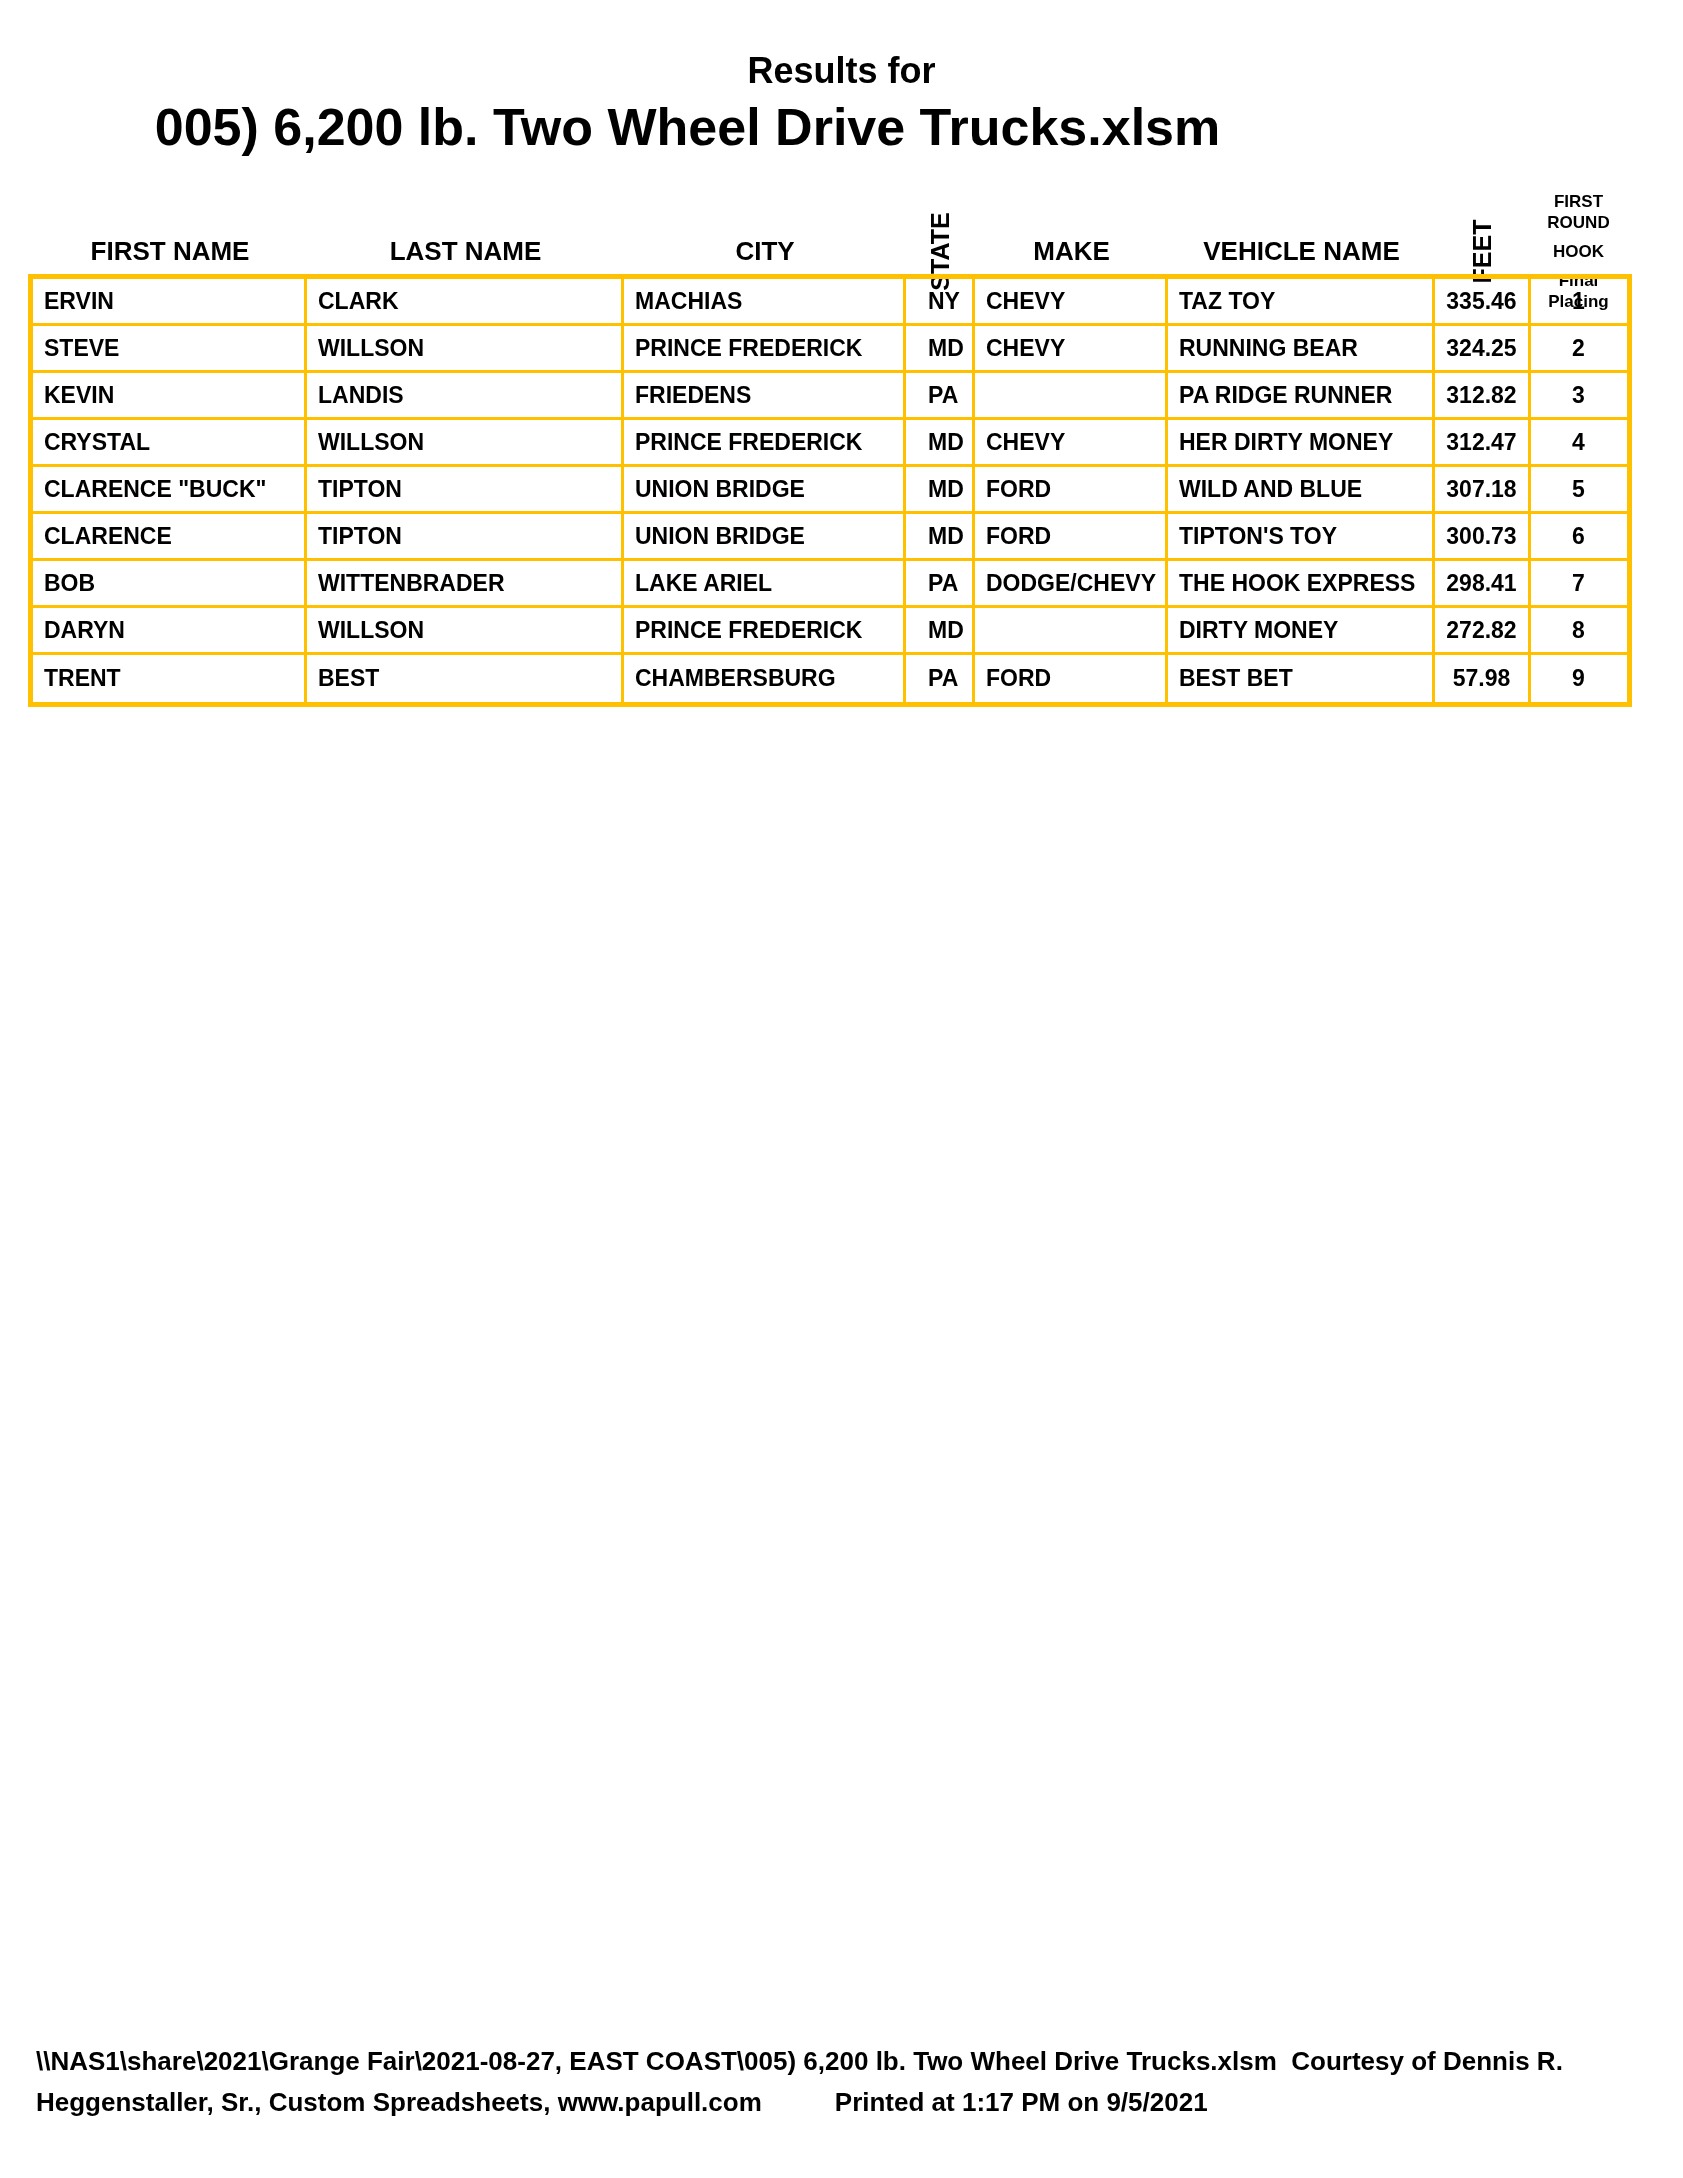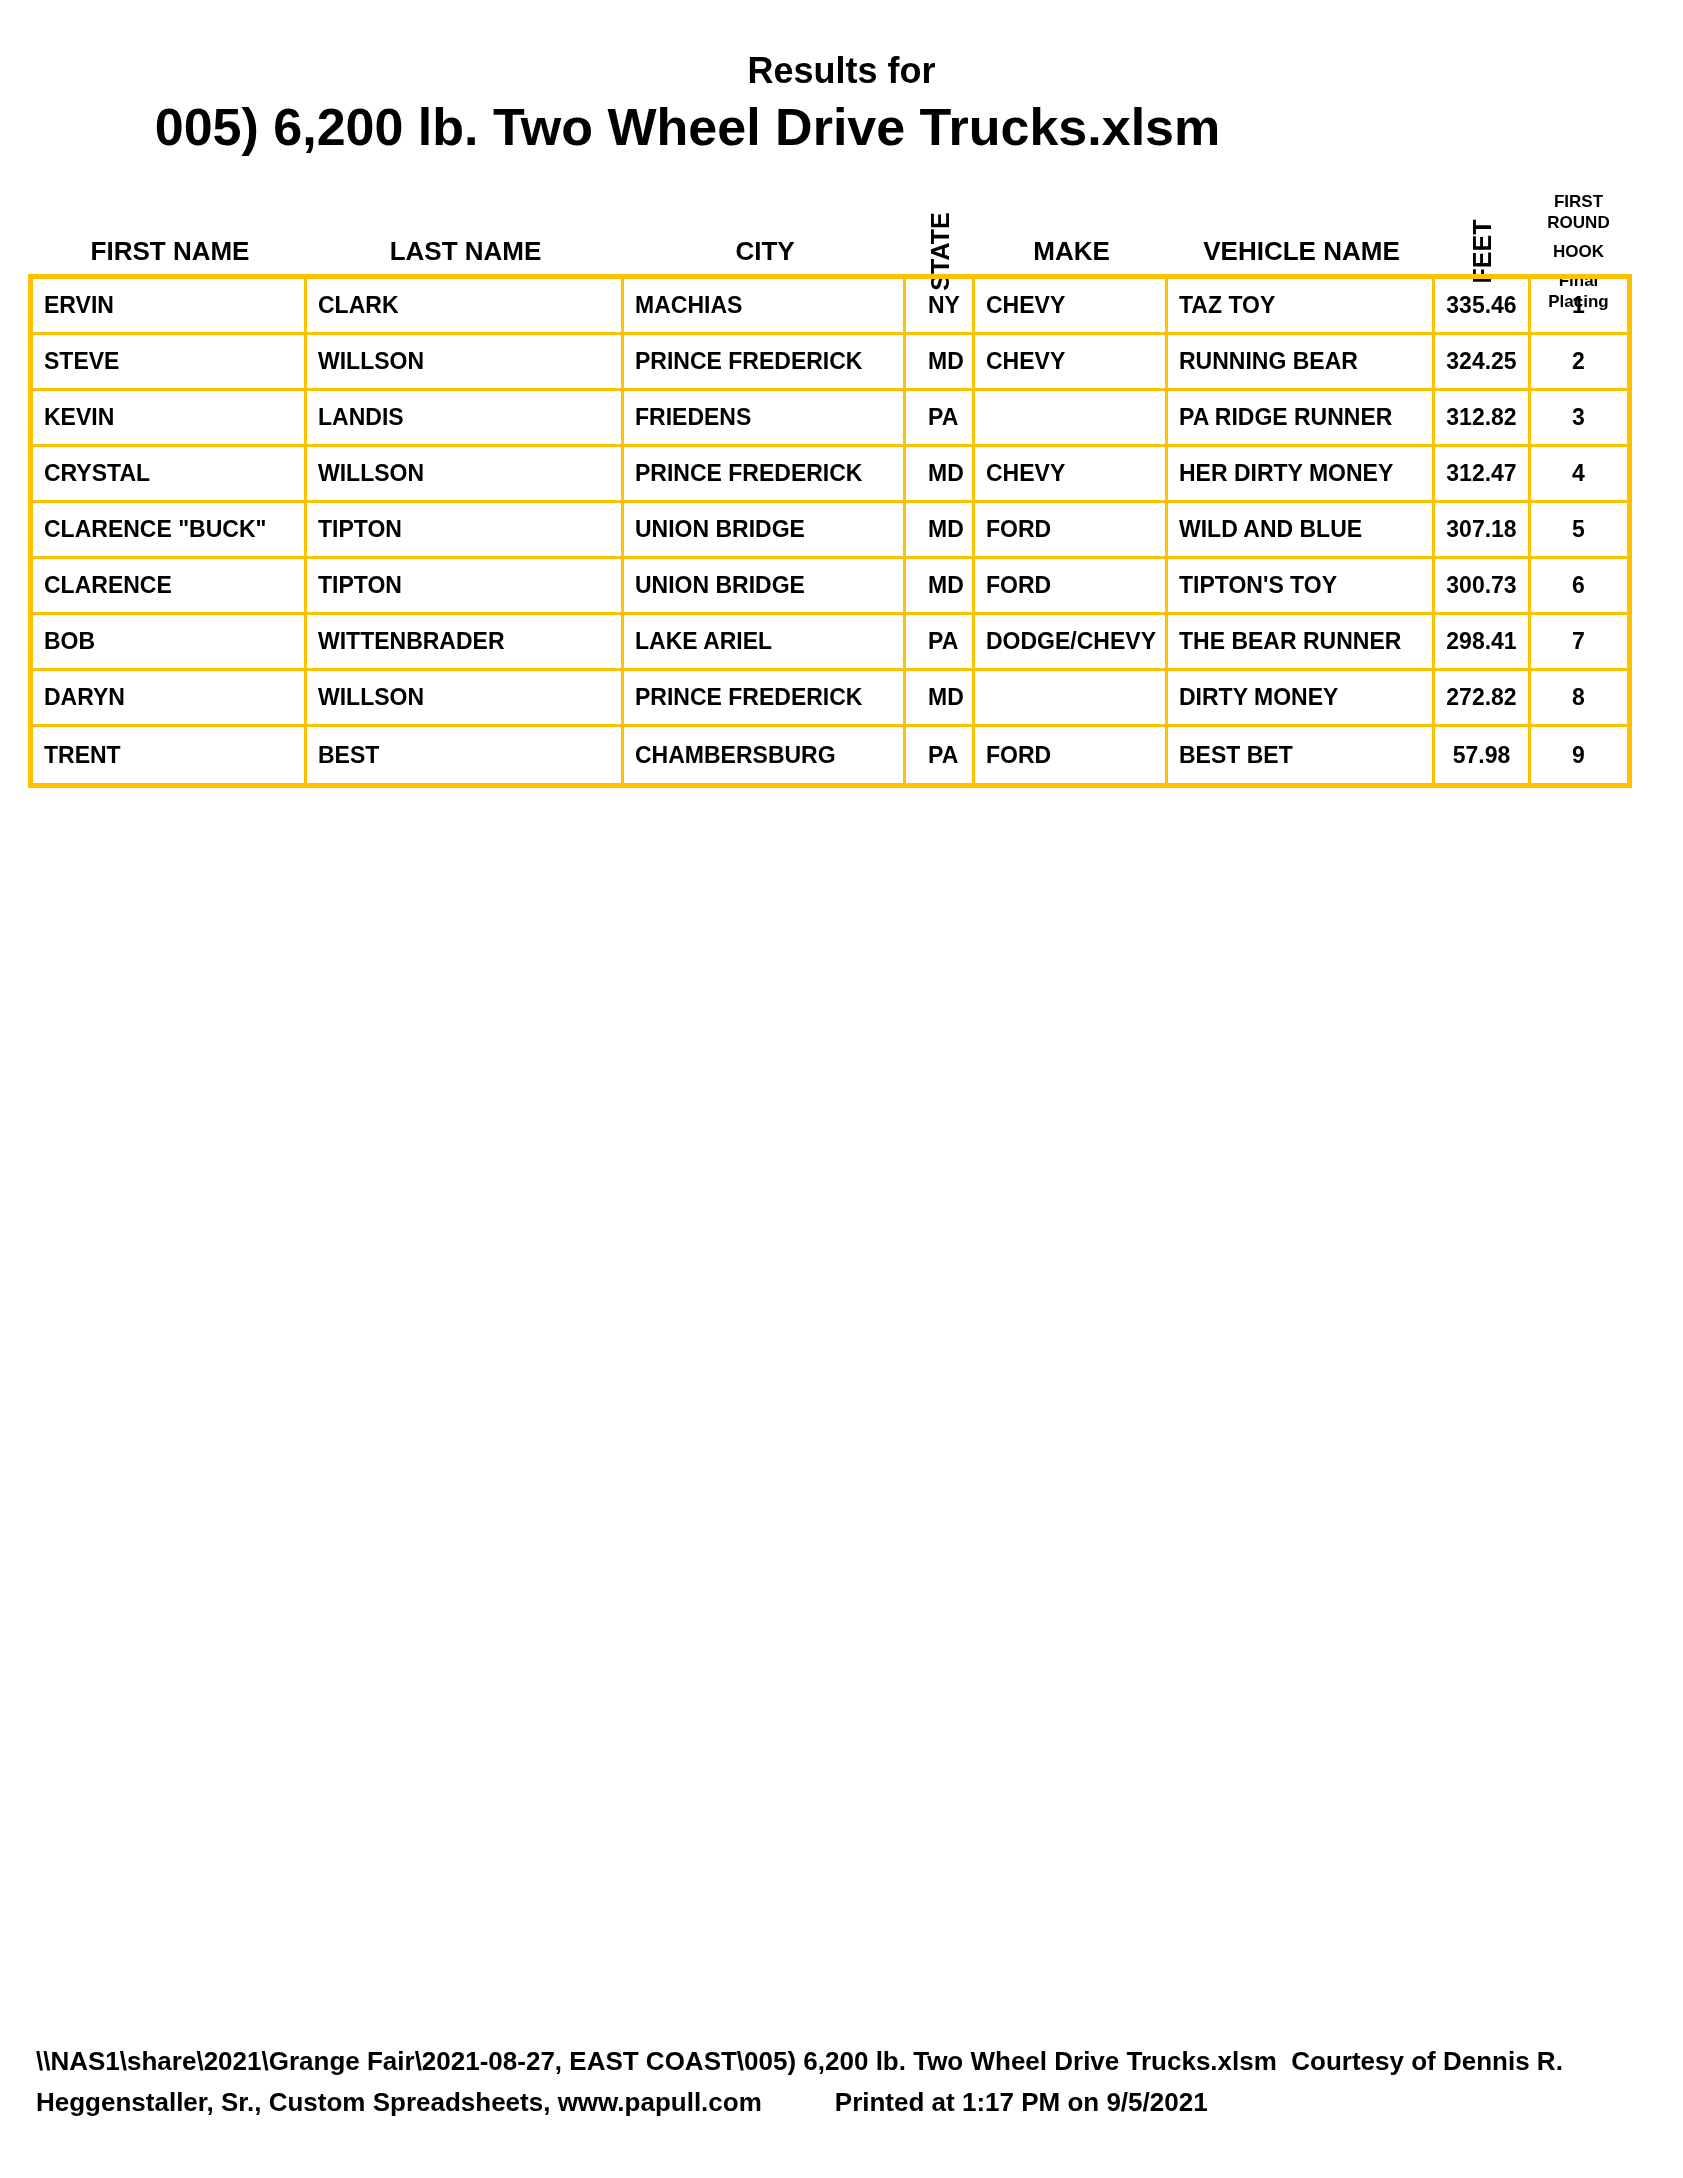--- a/index.html
+++ b/index.html
@@ -73,21 +73,21 @@
 
   
   .data-table {
     position: absolute;
     left: 28px;
     top: 274px;
     width: 1594px;
     border: 5px solid #FFC000;
   }
   .trow {
-    height: 56px;
+    height: 47px;
     border-bottom: 3px solid #FFC000;
     box-sizing: border-box;
   }
   .trow:last-child {
     border-bottom: none;
   }
   .tcell {
     display: flex;
     align-items: center;
     border-right: 3px solid #FFC000;
@@ -224,21 +224,21 @@
       <div class="tcell col-vehicle_name">TIPTON'S TOY</div>
       <div class="tcell col-feet">300.73</div>
       <div class="tcell col-placing">6</div>
     </div>
     <div class="trow grid-cols">
       <div class="tcell col-first_name">BOB</div>
       <div class="tcell col-last_name">WITTENBRADER</div>
       <div class="tcell col-city">LAKE ARIEL</div>
       <div class="tcell col-state">PA</div>
       <div class="tcell col-make">DODGE/CHEVY</div>
-      <div class="tcell col-vehicle_name">THE BEAR RUNNER</div>
+      <div class="tcell col-vehicle_name">THE HOOK EXPRESS</div>
       <div class="tcell col-feet">298.41</div>
       <div class="tcell col-placing">7</div>
     </div>
     <div class="trow grid-cols">
       <div class="tcell col-first_name">DARYN</div>
       <div class="tcell col-last_name">WILLSON</div>
       <div class="tcell col-city">PRINCE FREDERICK</div>
       <div class="tcell col-state">MD</div>
       <div class="tcell col-make"></div>
       <div class="tcell col-vehicle_name">DIRTY MONEY</div>

